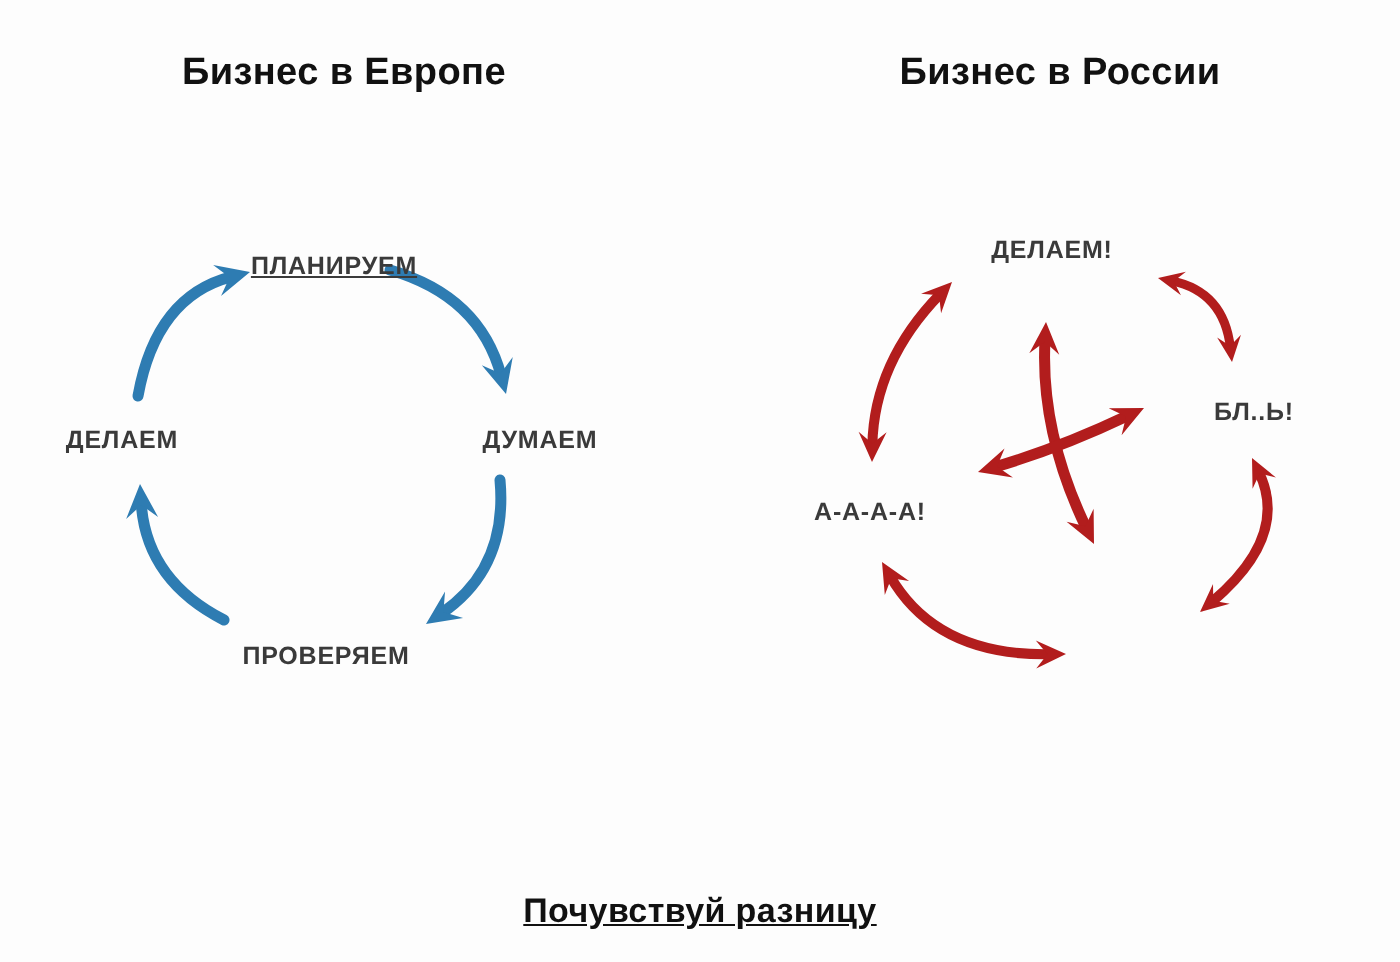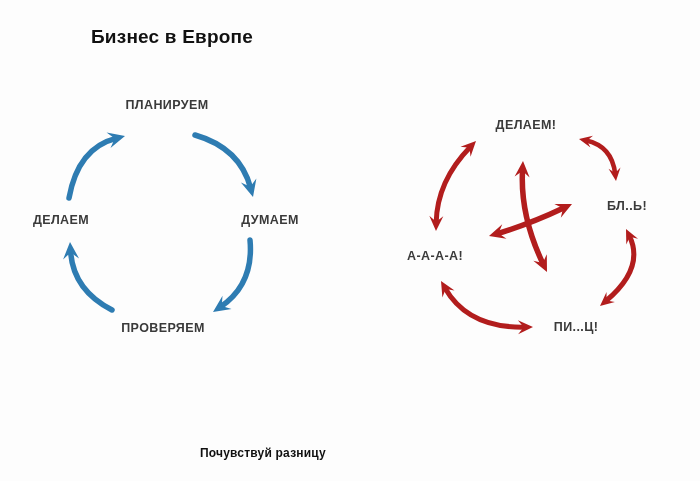--- a/index.html
+++ b/index.html
@@ -33,24 +33,26 @@
     position: absolute;
     text-align: center;
     font-size: 12.5px;
     font-weight: bold;
     color: var(--label_text, #3a3a3a);
     letter-spacing: 0.4px;
     white-space: nowrap;
   }
   .caption {
     position: absolute;
-    font-size: 12px;
+    text-align: center;
+    font-size: 17px;
     font-weight: bold;
     color: var(--title_text, #111);
     letter-spacing: 0.2px;
+    text-decoration: underline;
   }
   .eu-arrow-shaft { stroke: var(--europe_arrow, #2e7cb2); fill: none; }
   .eu-arrow-head  { fill: var(--europe_arrow, #2e7cb2); stroke: none; }
   .ru-arrow-shaft { stroke: var(--russia_arrow, #b21d1d); fill: none; }
   .ru-arrow-head  { fill: var(--russia_arrow, #b21d1d); stroke: none; }
 </style>
 </head>
 <body>
 
 <div id="stage">
@@ -99,26 +101,26 @@
       </g>
       <g>
         <path d="M497.4456891816728,233.52809097121772 Q530,224 564.0548274343494,207.78341550745267" class="ru-arrow-shaft" stroke-width="5.5" stroke-linecap="round"></path>
         <path d="M572,204 L560.7787335517597,217.65039117745704 L563.0436236532666,208.2649411174921 L554.3297298458746,204.1074833950981 Z" class="ru-arrow-head"></path>
         <path d="M489,236 L502.24905786260194,224.30758939510656 L498.52059507752205,233.2134843675545 L506.4625391616627,238.7036505002306 Z" class="ru-arrow-head"></path>
       </g>
     </svg>
 
   <div class="panel-title" style="left:32px; top:26px; width:280px;">Бизнес в Европе</div>
 
+  <div class="panel-title" style="left:390px; top:26px; width:280px;">Бизнес в России</div>
 
-  <div class="node-label" style="left:97px;  top:98px; width:140px;">ПЛАНИРУЕМ</div>
+  <div class="node-label" style="left:97px;  top:126px; width:140px;text-decoration:underline;">ПЛАНИРУЕМ</div>
   <div class="node-label" style="left:220px; top:213px; width:100px;">ДУМАЕМ</div>
   <div class="node-label" style="left:93px;  top:321px; width:140px;">ПРОВЕРЯЕМ</div>
   <div class="node-label" style="left:11px;  top:213px; width:100px;">ДЕЛАЕМ</div>
 
   <div class="node-label" style="left:456px; top:118px; width:140px;">ДЕЛАЕМ!</div>
   <div class="node-label" style="left:577px; top:199px; width:100px;">БЛ..Ь!</div>
   <div class="node-label" style="left:385px; top:249px; width:100px;">А-А-А-А!</div>
-  <div class="node-label" style="left:526px; top:320px; width:100px;">ПИ...Ц!</div>
 
   <div class="caption" style="left:200px; top:446px; width:300px;">Почувствуй разницу</div>
 
 </div>
 
 </body></html>

